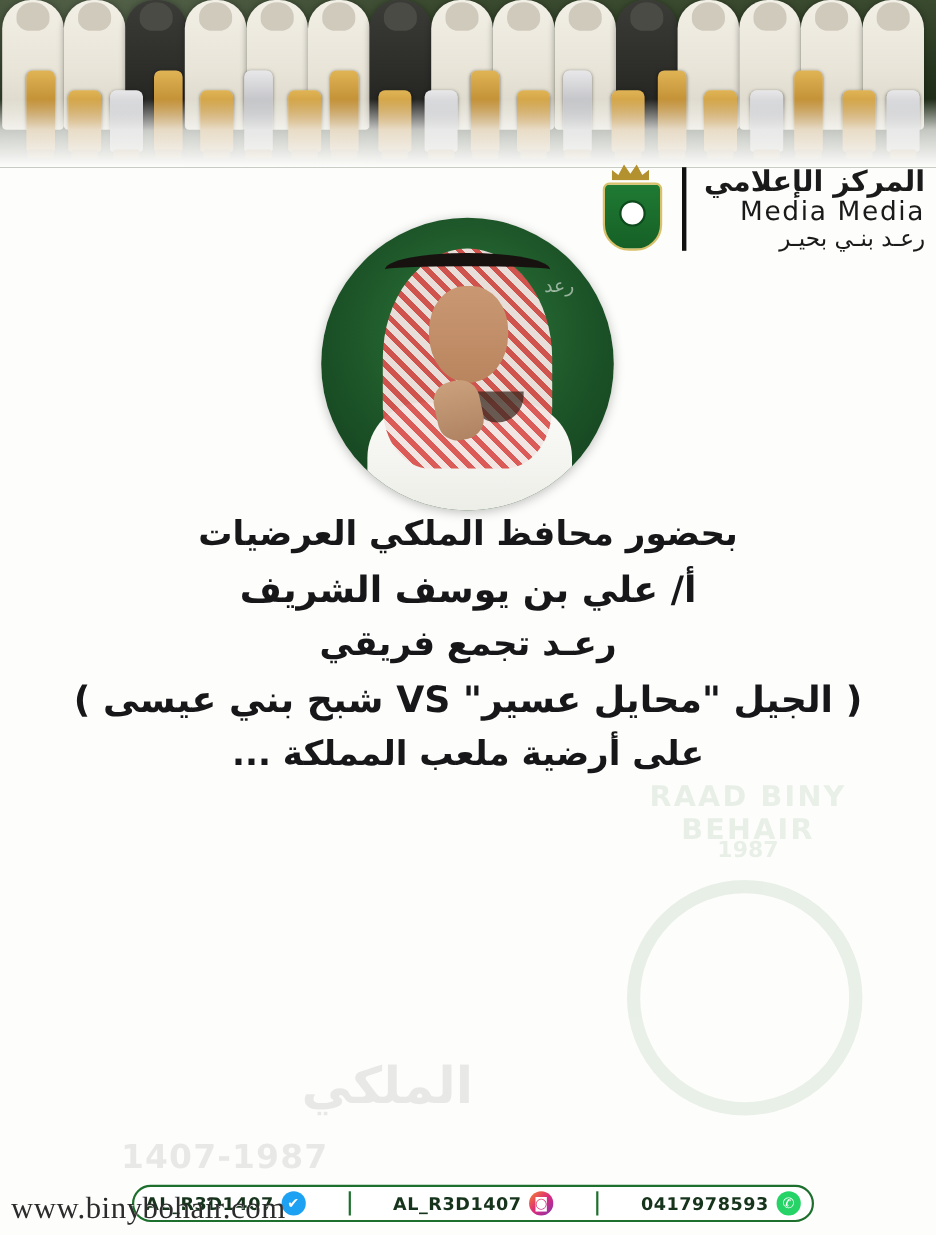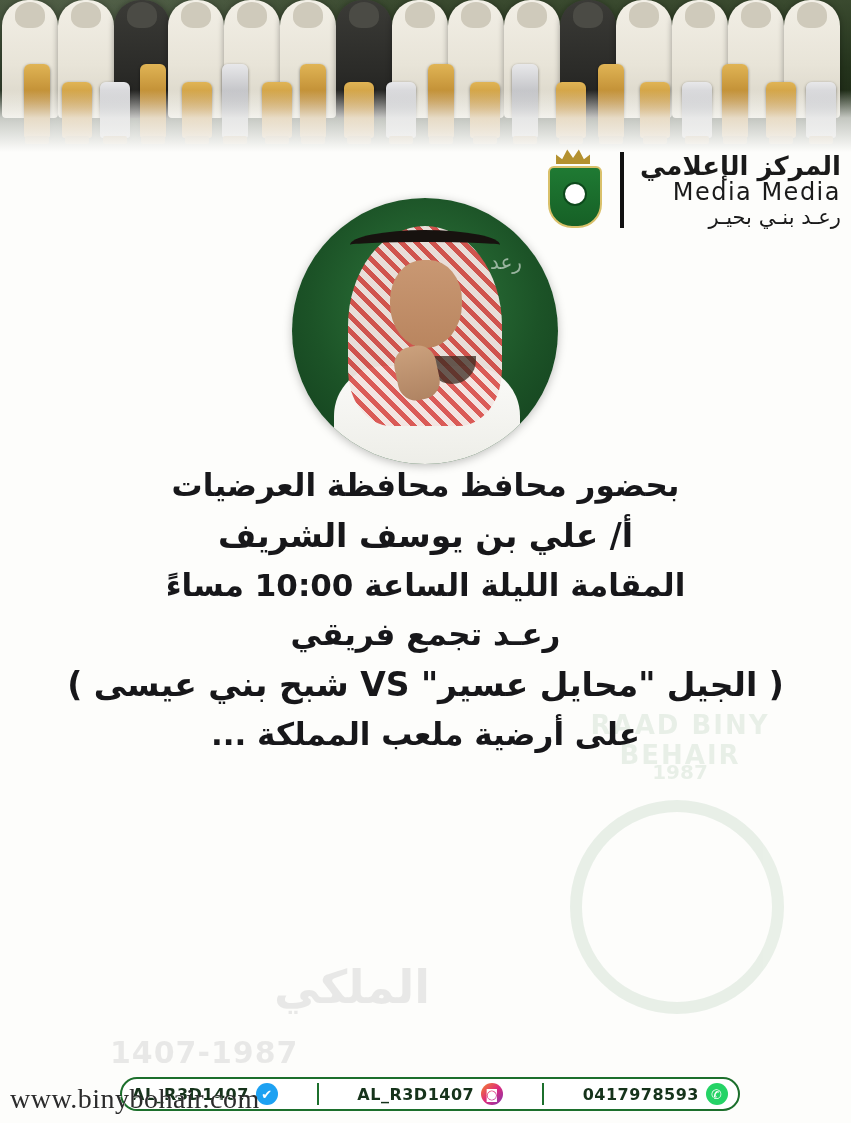--- a/index.html
+++ b/index.html
@@ -322,21 +322,21 @@
     width: 42px;
     height: 54px;
     border-radius: 18px;
     background: linear-gradient(180deg, #caa07c 0%, #b08463 100%);
     transform: rotate(-12deg);
   }
   .pt-wm {
     position: absolute;
     right: 36px;
     top: 52px;
-    font-size: 20px;
+    font-size: 17px;
     color: rgba(255,255,255,0.55);
     direction: rtl;
     text-align: center;
   }
 
   
   .message {
     position: absolute;
     left: 40px;
     top: 470px;
@@ -499,23 +499,22 @@
       <div class="pt-ghutra"></div>
       <div class="pt-face">
         <div class="pt-beard"></div>
       </div>
       <div class="pt-iqal"></div>
     </div>
     <div class="pt-hand"></div>
   </div>
 
   <div class="message">
-    <p class="line l1">بحضور محافظ محافظة العرضيات</p>
+    <p class="line l1">بحضور محافظ الملكي العرضيات</p>
     <p class="line l2">أ/ علي بن يوسف الشريف</p>
-    <p class="line l5">المقامة الليلة الساعة 10:00 مساءً</p>
     <p class="line l6">رعـد تجمع فريقي</p>
     <p class="line l7">( الجيل "محايل عسير" VS شبح بني عيسى )</p>
     <p class="line l8">على أرضية ملعب المملكة ...</p>
   </div>
 
   <div class="contact-bar">
     <div class="contact-item">
       <span class="ci-icon ic-wa">✆</span>
       <span>0417978593</span>
     </div>

